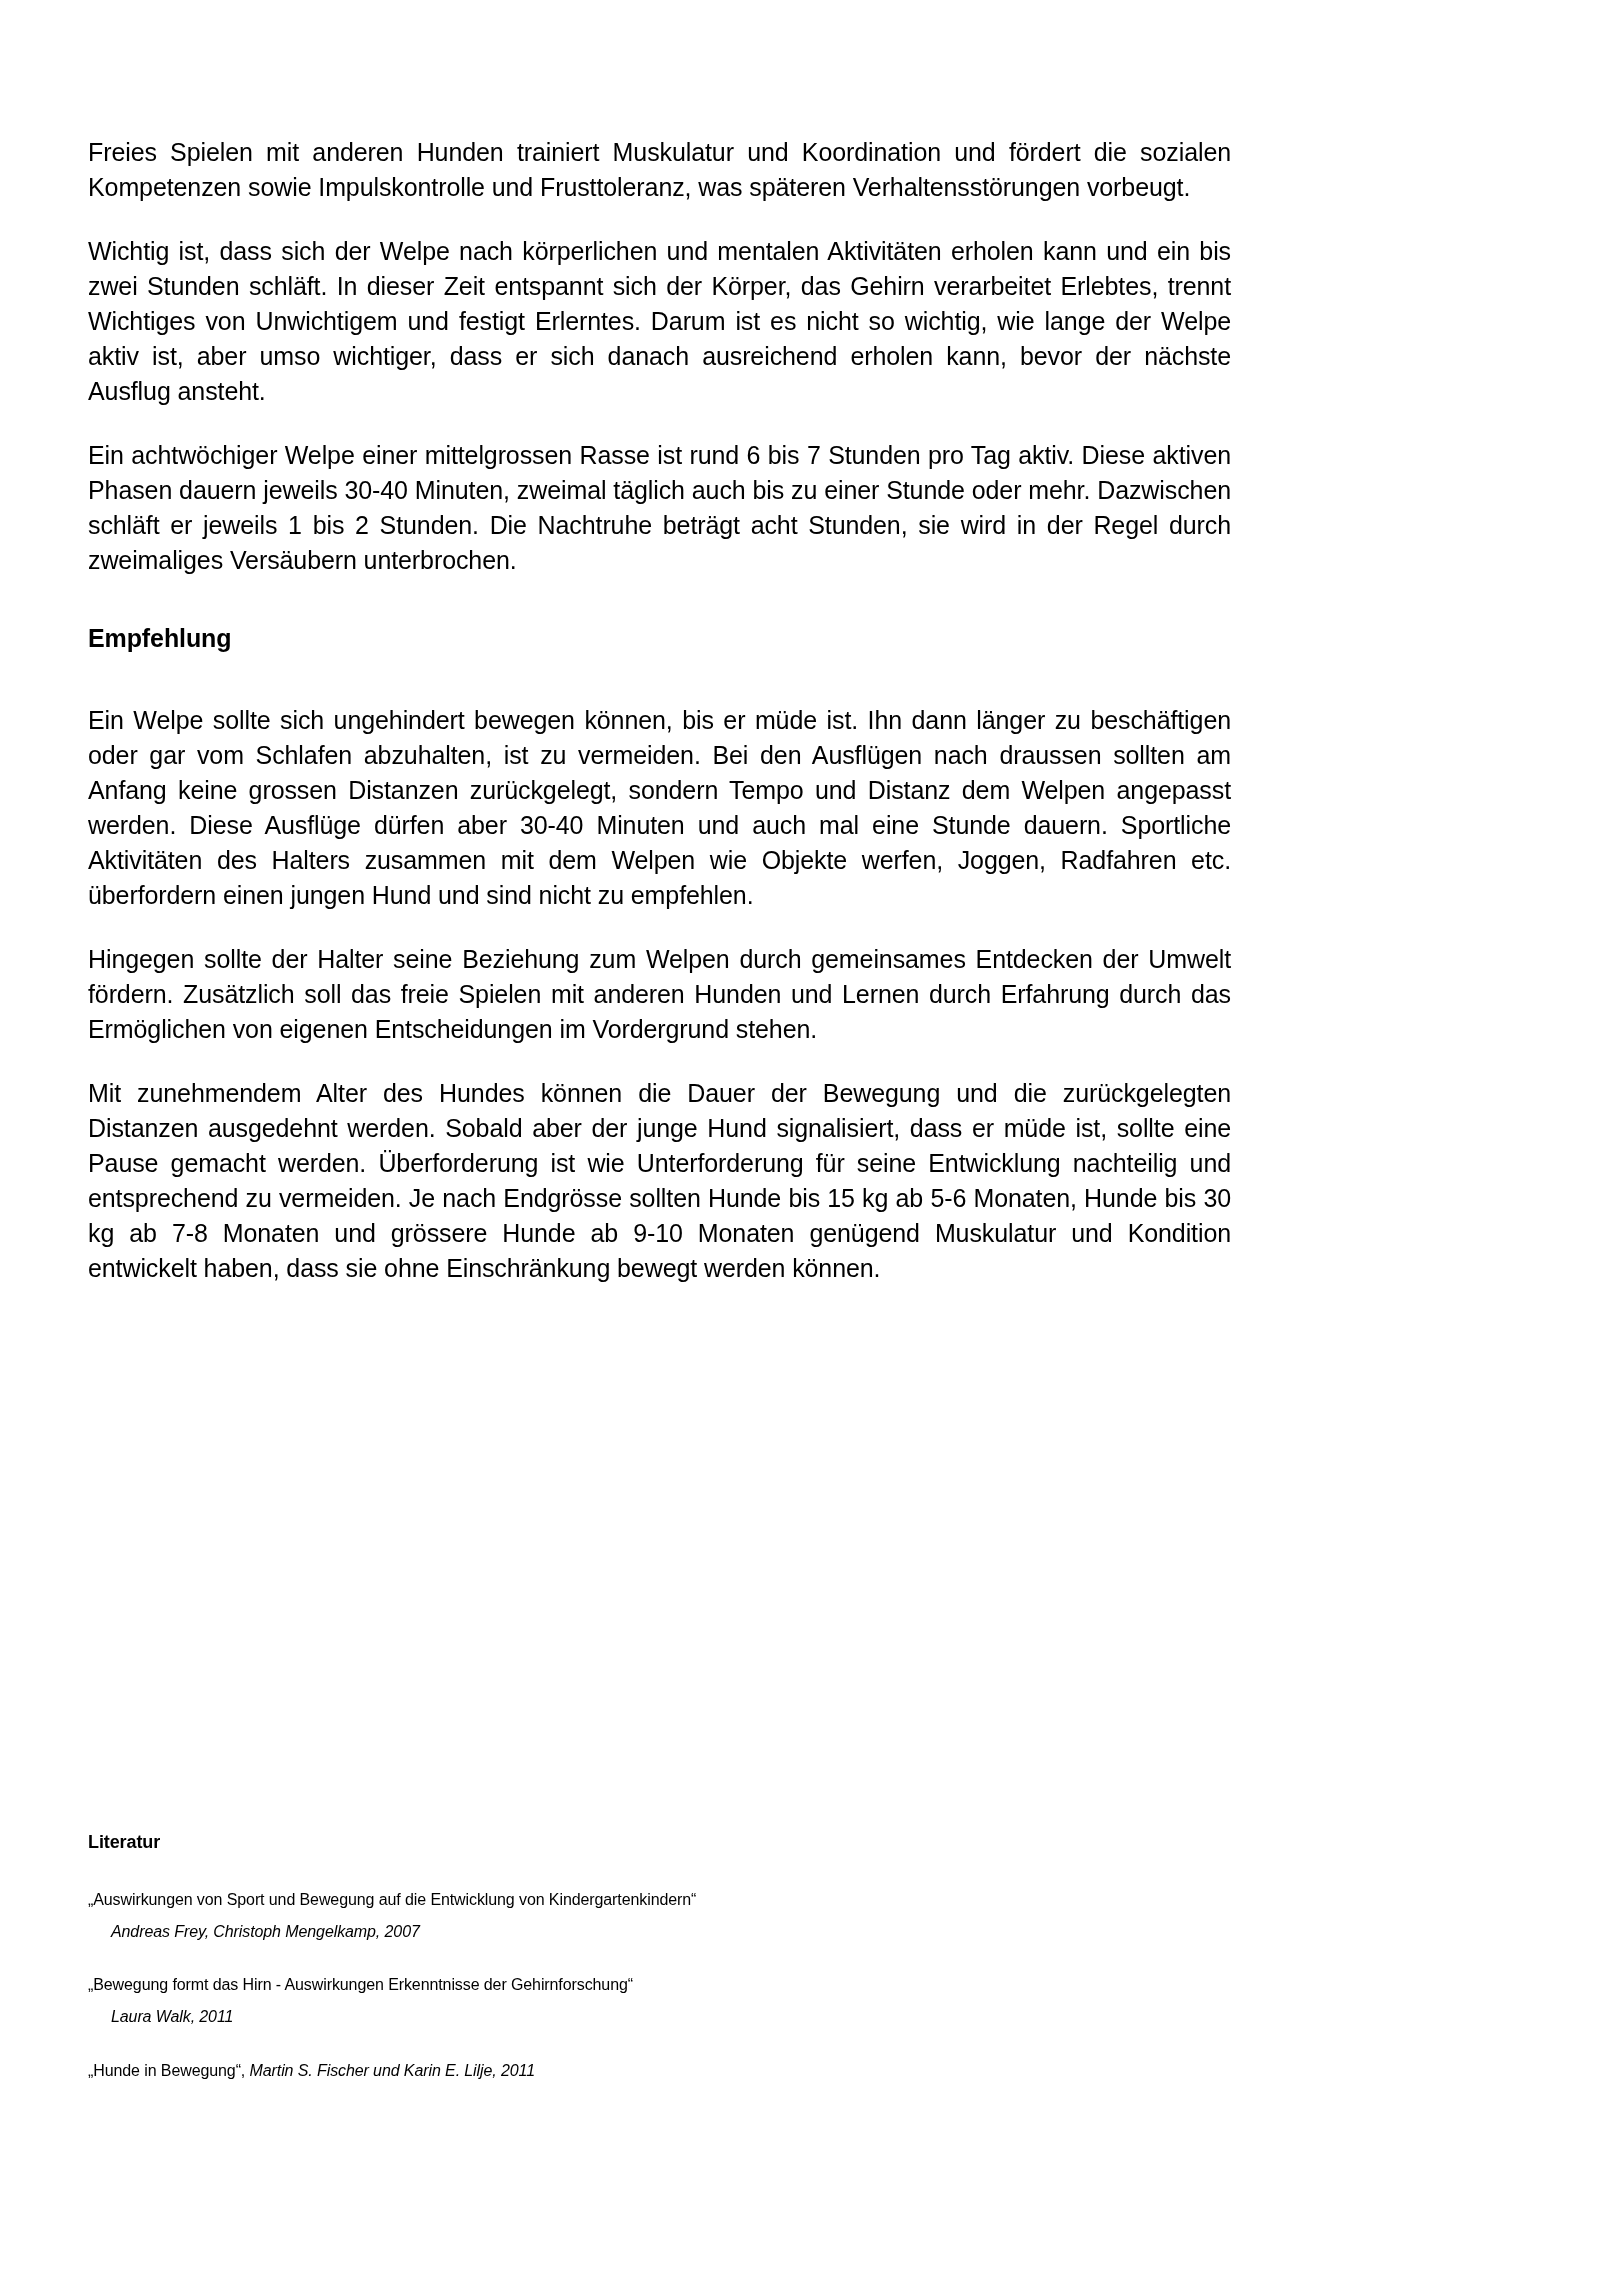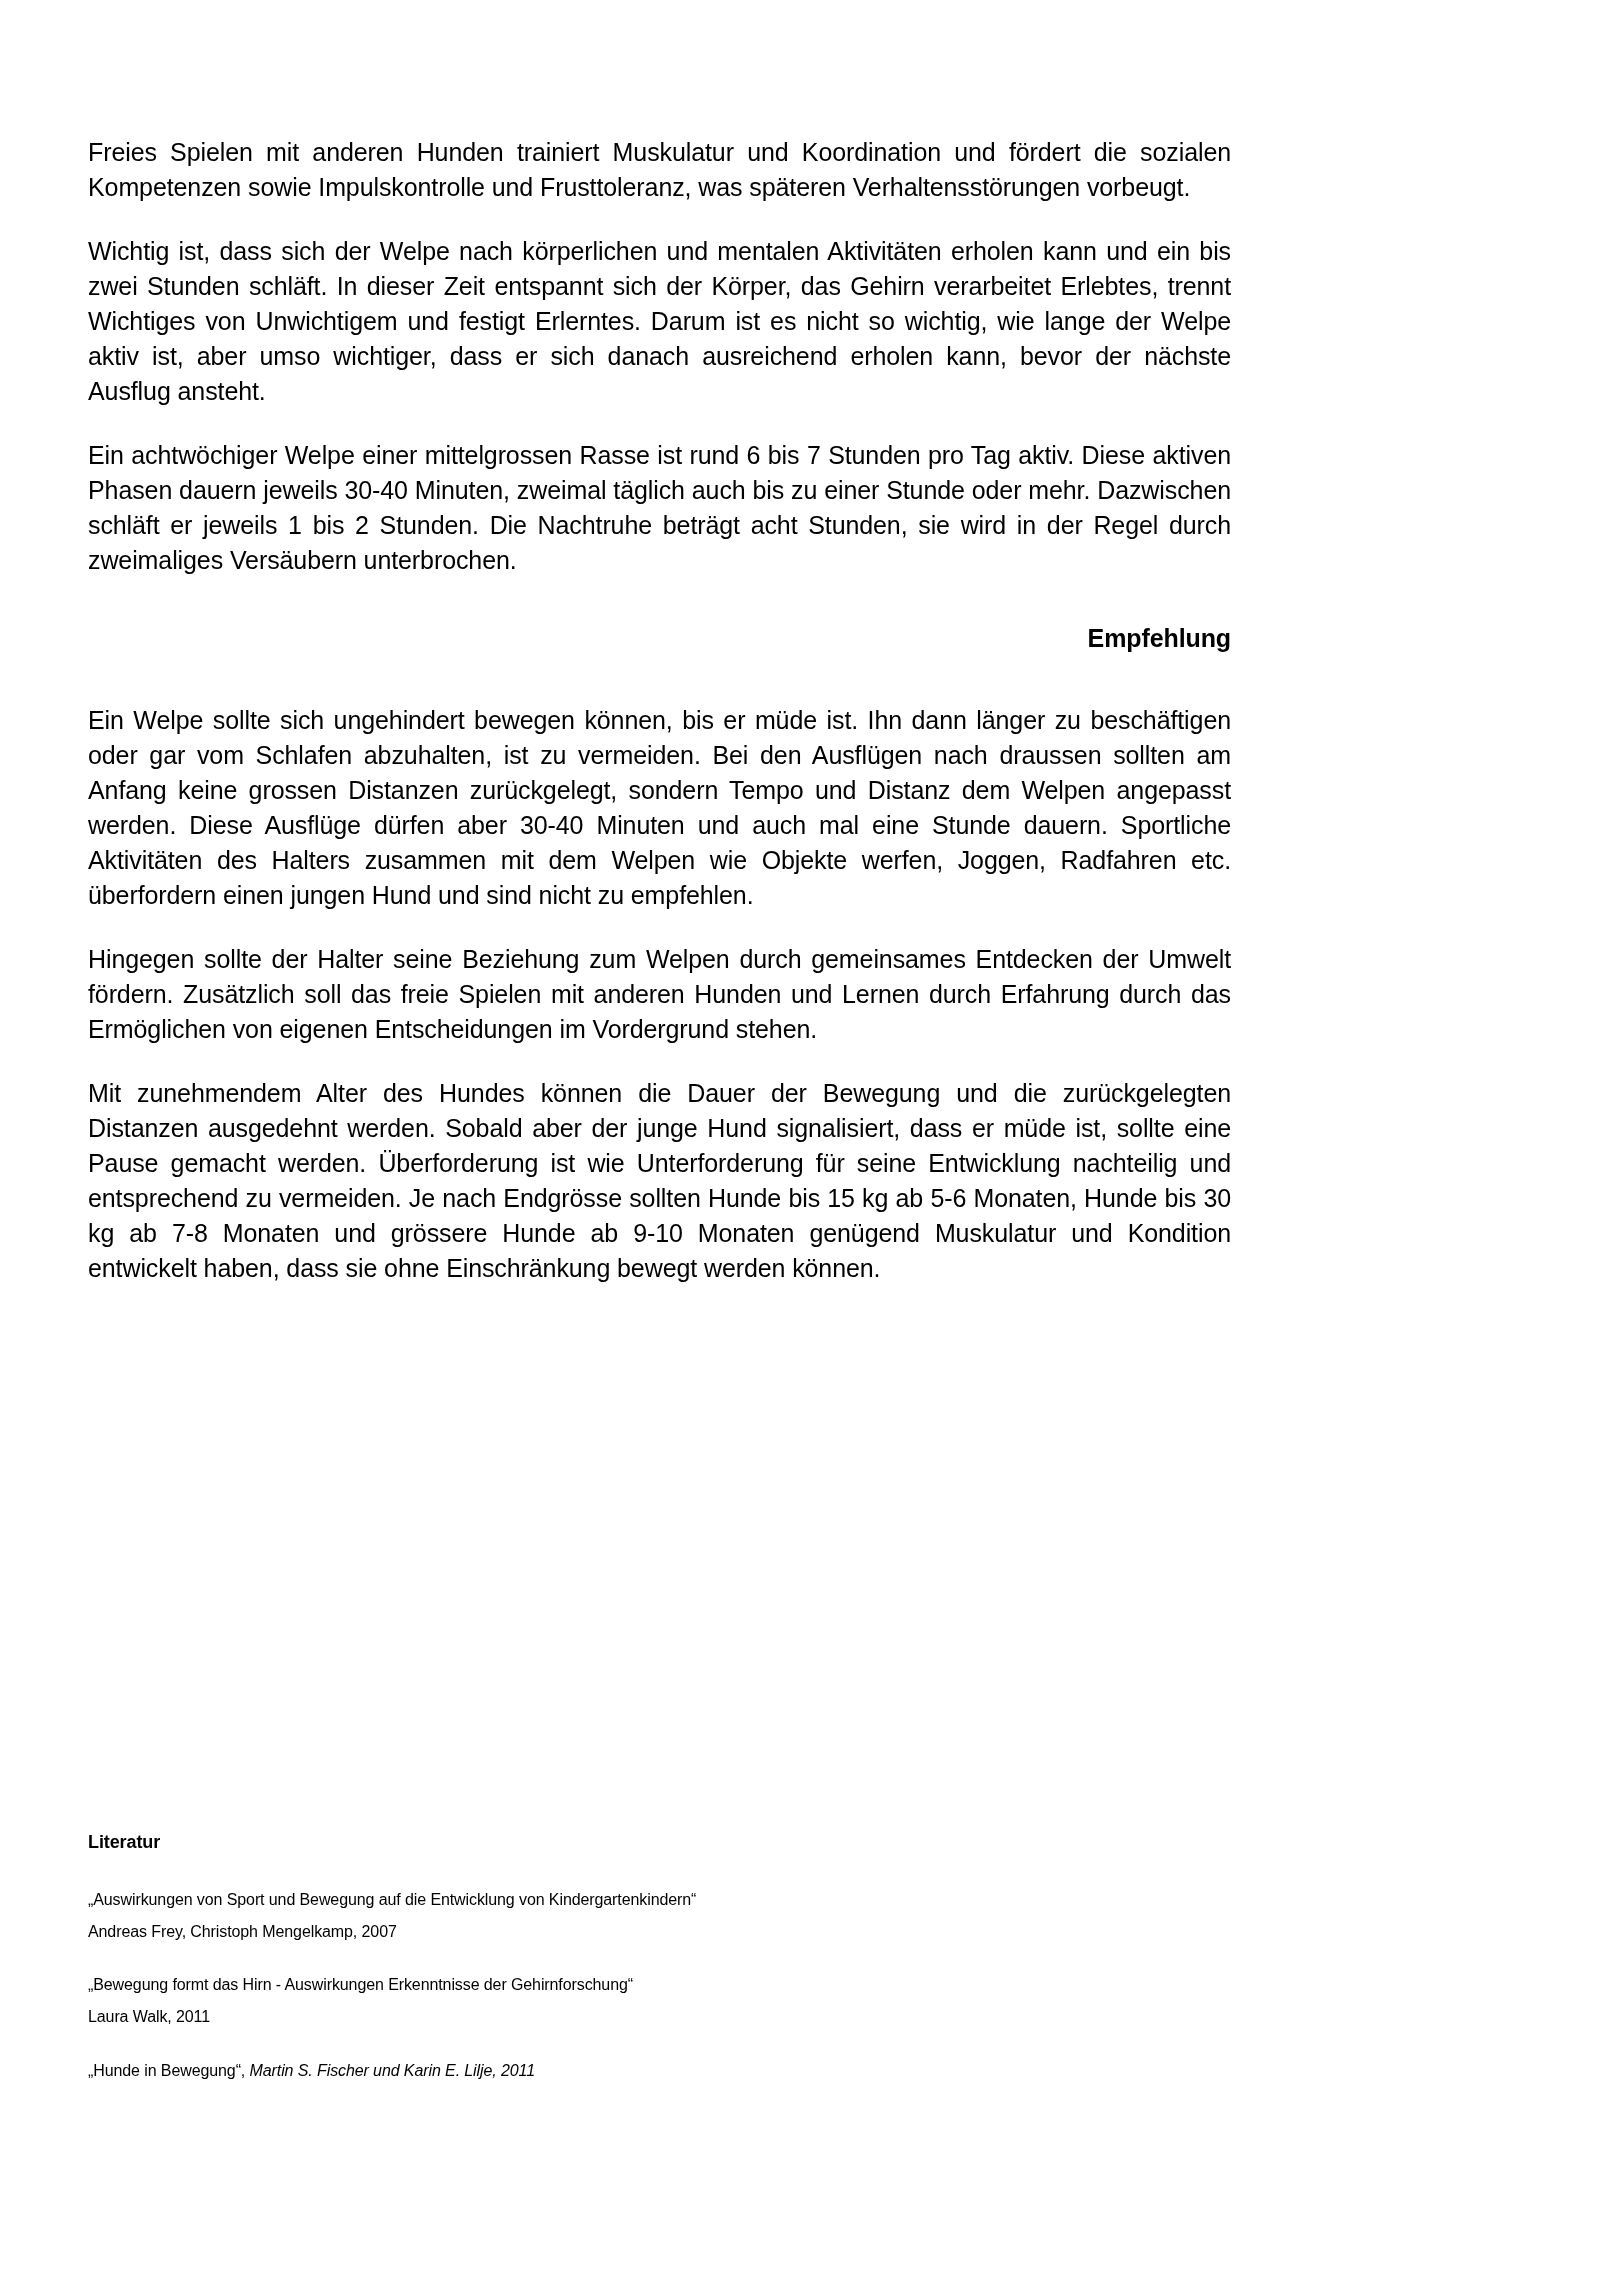--- a/index.html
+++ b/index.html
@@ -36,21 +36,21 @@
     letter-spacing: -0.1px;
     word-spacing: 0px;
     hyphens: none;
   }
   p.body-par:last-child { margin-bottom: 0; }
   h2.section-heading {
     margin: 0;
     font-size: 25px;
     line-height: 35px;
     font-weight: bold;
-    text-align: right;
+    text-align: left;
     letter-spacing: -0.1px;
   }
   .spacer-before-heading { height: 13.7px; }
   .spacer-after-heading { height: 47px; }
   .signature {
     margin: 0;
     font-size: 25px;
     line-height: 35px;
     text-align: left;
     letter-spacing: -0.1px;
@@ -70,20 +70,22 @@
   }
   .citation {
     margin: 0 0 21.6px 0;
     font-size: 16px;
     line-height: 32px;
     text-align: left;
     letter-spacing: -0.1px;
   }
   .citation:last-child { margin-bottom: 1px; }
   .citation .authors {
+    font-style: italic;
+    margin-left: 23px;
   }
   .citation-line { display: block; }
   .inline-italic { font-style: italic; }
 </style>
 </head>
 <body>
 
 <div class="page">
 
   <div class="content">

